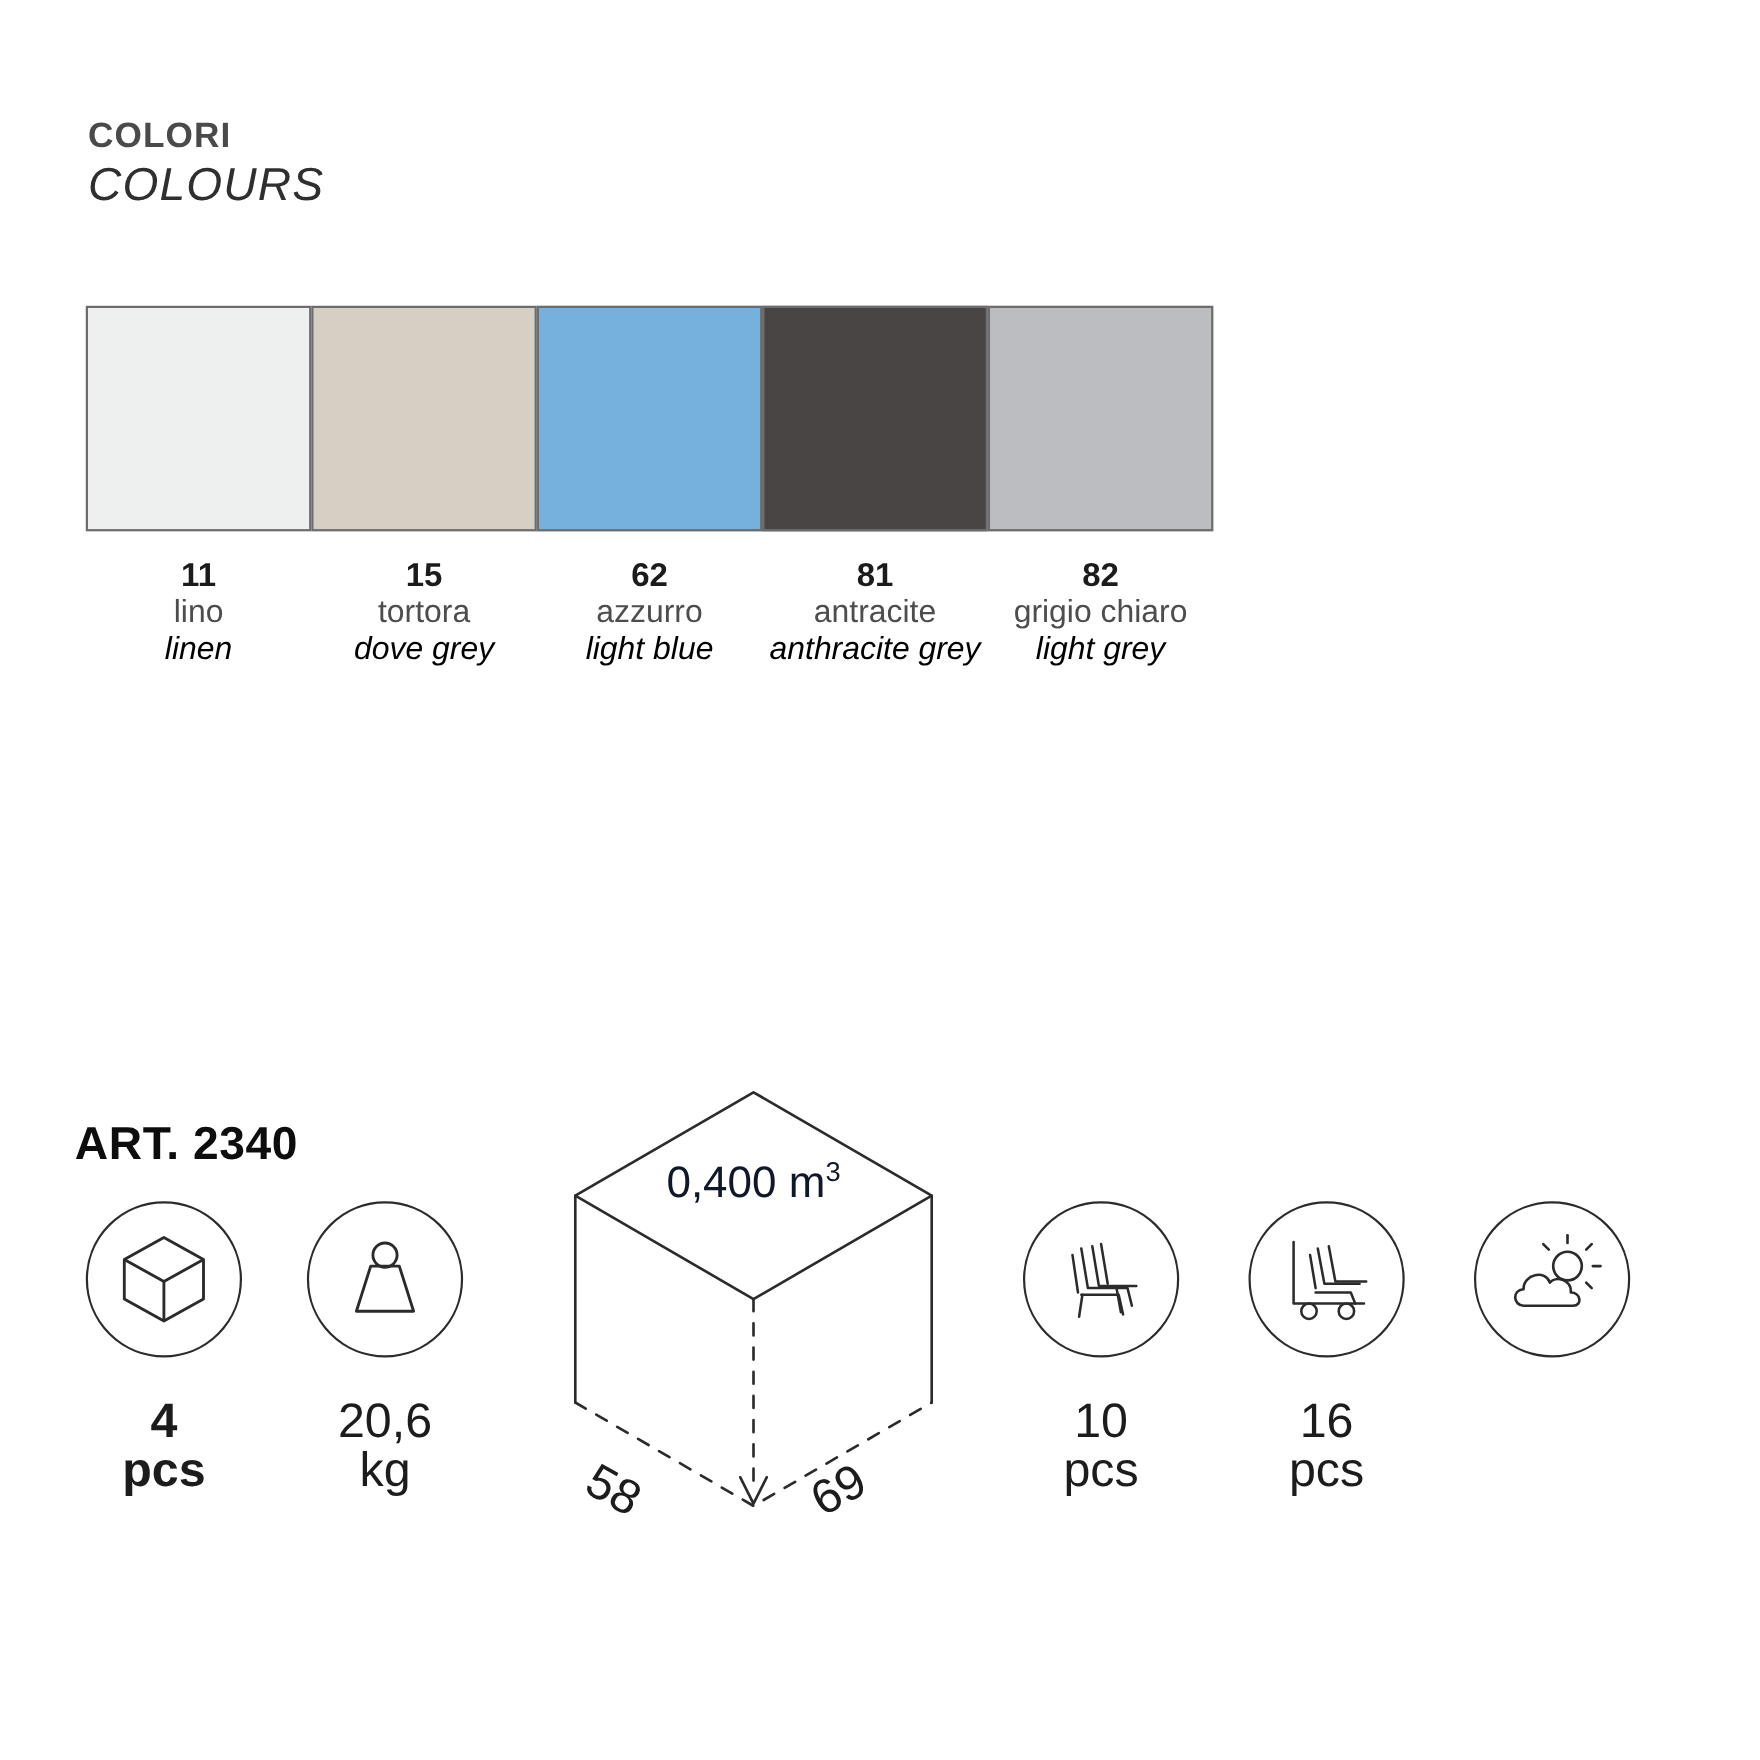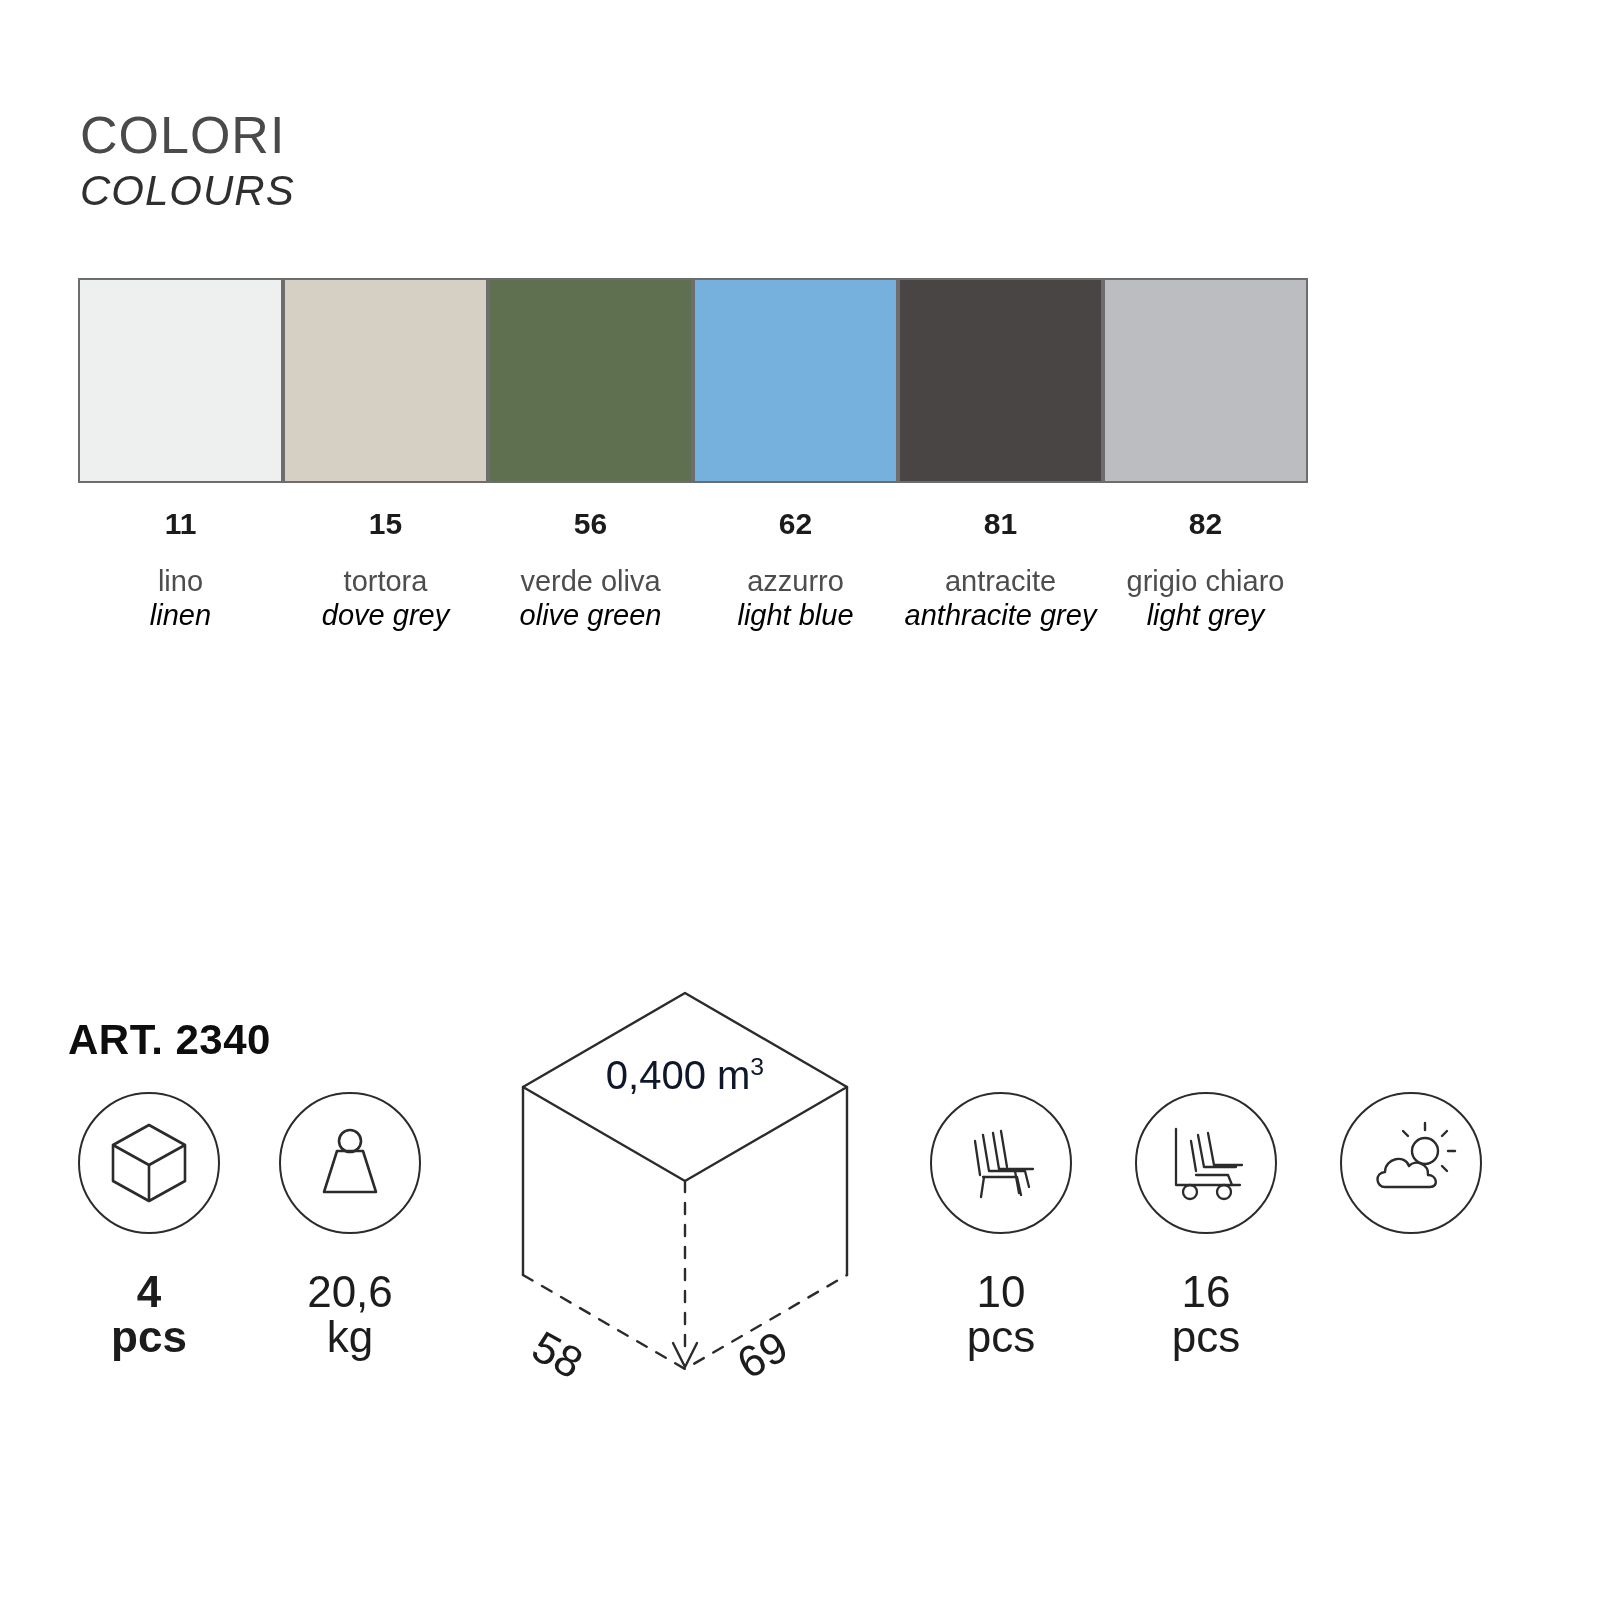--- a/index.html
+++ b/index.html
@@ -16,22 +16,22 @@
     overflow: hidden;
   }
 
   
   .colours-heading {
     position: absolute;
     left: 80px;
     top: 105px;
   }
   .heading-it {
-    font-size: 52px;
-    font-weight: 400;
+    font-size: 32px;
+    font-weight: 700;
     letter-spacing: 1px;
     color: #4a4a4a;
     line-height: 1.18;
   }
   .heading-en {
     font-size: 42px;
     font-weight: 400;
     font-style: italic;
     letter-spacing: 1px;
     color: #2f2f2f;
@@ -58,21 +58,20 @@
     box-sizing: border-box;
   }
   .swatch-code {
     margin-top: 26px;
     font-size: 30px;
     font-weight: 700;
     color: #1b1b1b;
     line-height: 1;
   }
   .swatch-name-it {
-    margin-top: 25px;
     font-size: 29px;
     font-weight: 400;
     color: #4d4d4d;
     line-height: 1.18;
     white-space: nowrap;
   }
   .swatch-name-en {
     font-size: 29px;
     font-style: italic;
     font-weight: 400;
@@ -197,26 +196,20 @@
     <div class="swatch-name-en">linen</div>
   </div>
 
   <div class="swatch-cell">
     <div class="swatch-chip" style="background: rgb(214, 208, 196);"></div>
     <div class="swatch-code">15</div>
     <div class="swatch-name-it">tortora</div>
     <div class="swatch-name-en">dove grey</div>
   </div>
 
-  <div class="swatch-cell">
-    <div class="swatch-chip" style="background: rgb(95, 112, 80);"></div>
-    <div class="swatch-code">56</div>
-    <div class="swatch-name-it">verde oliva</div>
-    <div class="swatch-name-en">olive green</div>
-  </div>
 
   <div class="swatch-cell">
     <div class="swatch-chip" style="background: rgb(117, 177, 220);"></div>
     <div class="swatch-code">62</div>
     <div class="swatch-name-it">azzurro</div>
     <div class="swatch-name-en">light blue</div>
   </div>
 
   <div class="swatch-cell">
     <div class="swatch-chip" style="background: rgb(74, 69, 69);"></div>

